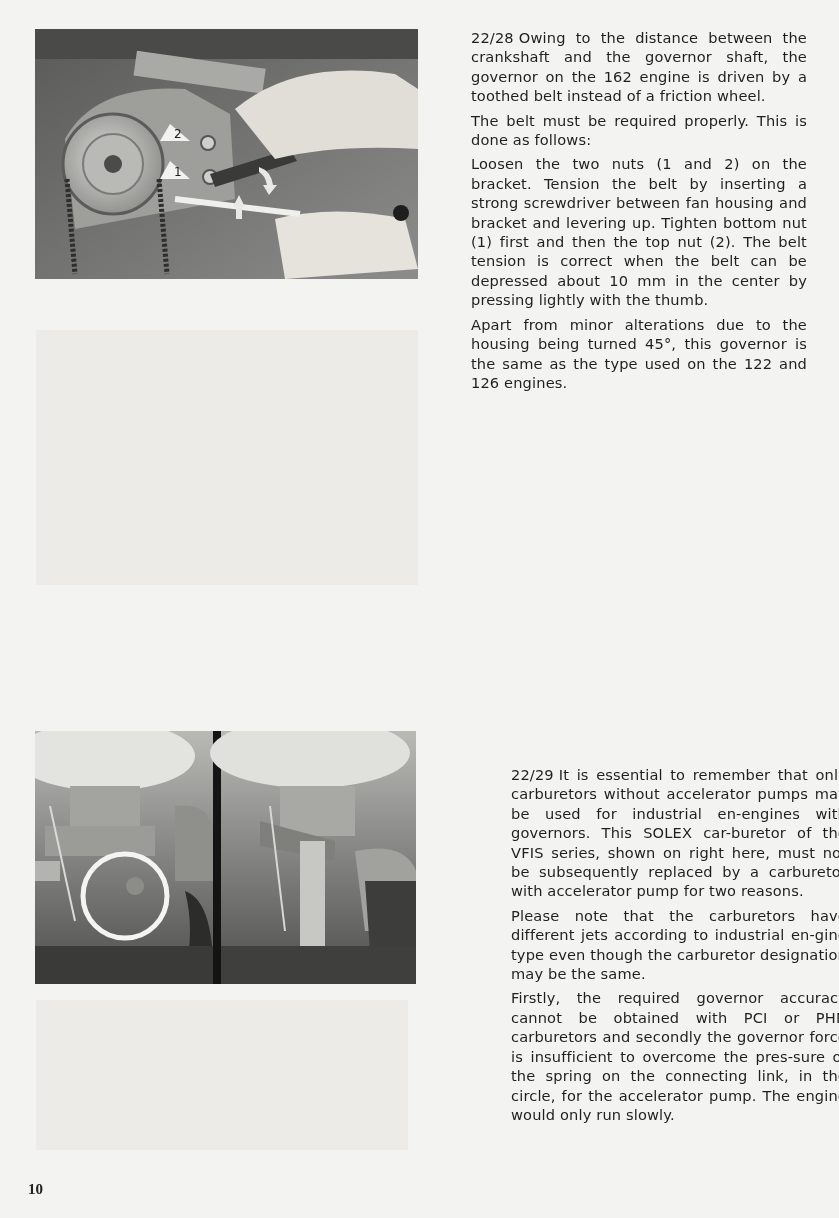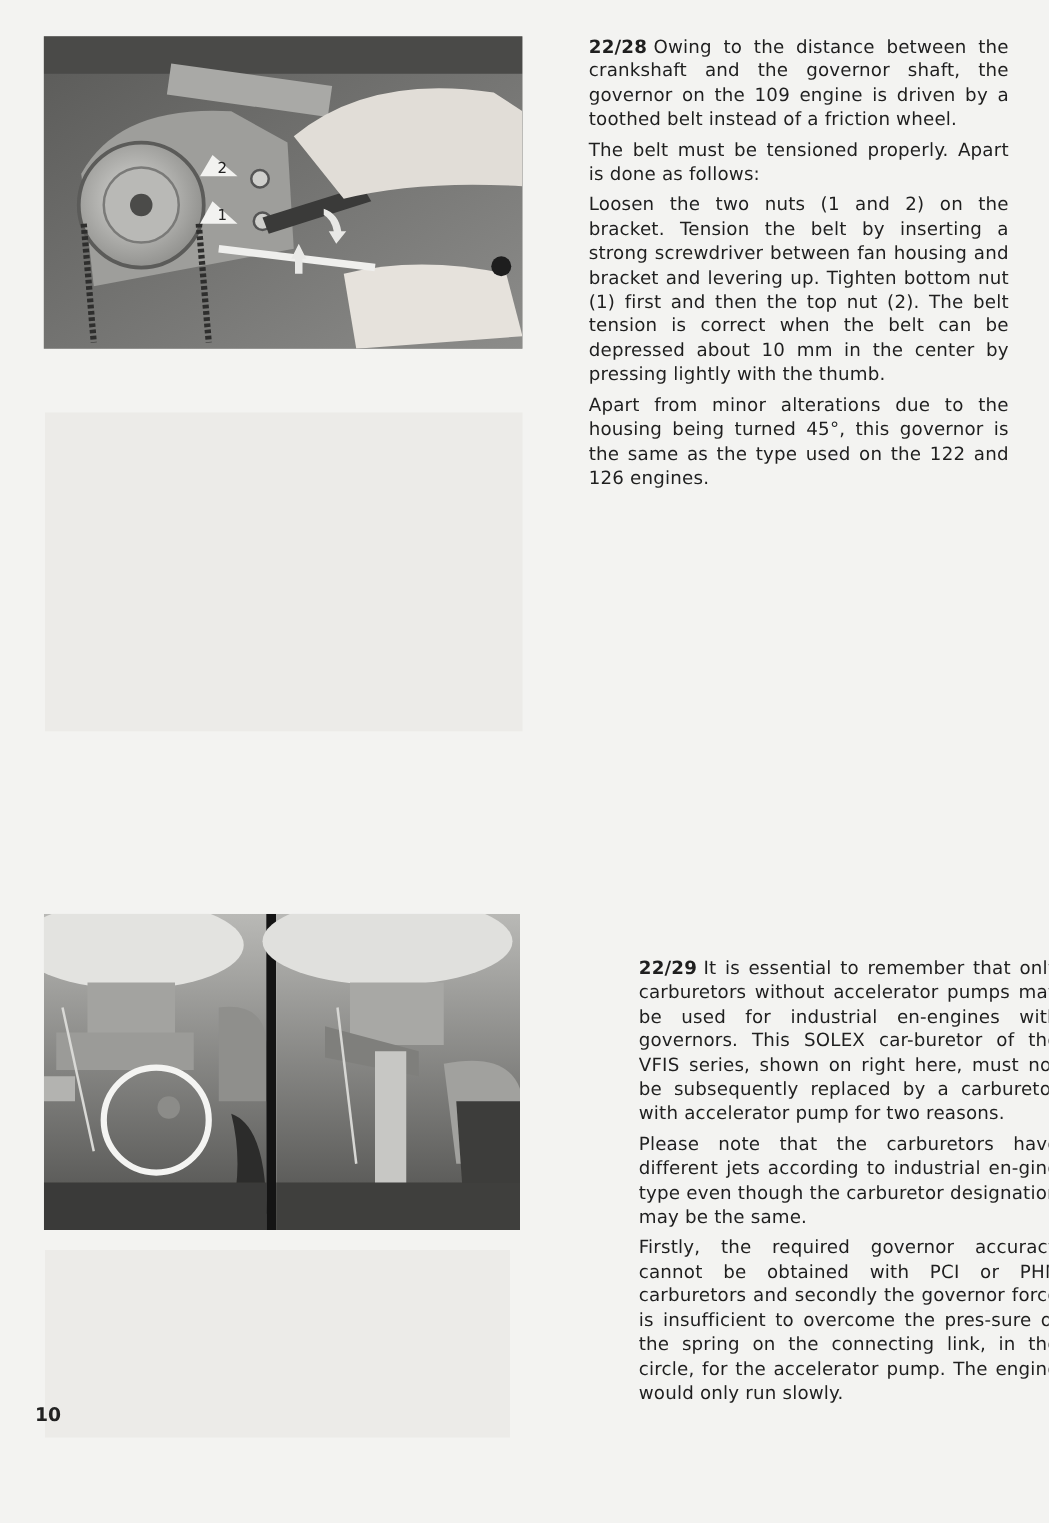--- a/index.html
+++ b/index.html
@@ -16,24 +16,24 @@
     position: absolute; overflow: hidden;
     background: #8a8a88;
   }
   .photo svg { display: block; width: 100%; height: 100%; }
   .text-block {
     position: absolute; left: 471px; width: 336px;
     font-size: 14.6px; line-height: 19.4px; letter-spacing: 0.15px;
     text-align: justify;
   }
   .text-block p { margin: 0 0 5px 0; }
-  .sec-num { font-weight: bold; margin-right: 5px; }
+  .sec-num { font-weight: normal; margin-right: 5px; }
   .page-number {
-    position: absolute; left: 28px; top: 1123px;
-    font-size: 15px; font-weight: bold; color: #222;
+    position: absolute; left: 28px; top: 1181px;
+    font-size: 15px; font-weight: bold; color: #222; font-family: Liberation Serif, serif;
   }
 </style>
 </head>
 <body>
 
 <div class="ghost" style="left:36px; top:330px; width:382px; height:255px;"></div>
 <div class="ghost" style="left:36px; top:1000px; width:372px; height:150px;"></div>
 
 <div class="photo" style="left:35px; top:29px; width:383px; height:250px;">
   <svg viewBox="0 0 383 250" preserveAspectRatio="none">
@@ -105,22 +105,22 @@
       <rect x="265" y="110" width="25" height="110" fill="#c7c7c4"></rect>
       <line x1="235" y1="75" x2="250" y2="200" stroke="#d7d7d4" stroke-width="2"></line>
       <path d="M320 120 Q370 110 381 140 L381 200 L330 200 Z" fill="#a1a19e"></path>
       <path d="M330 150 L381 150 L381 220 L335 220 Z" fill="#3d3d3b"></path>
       <rect x="186" y="215" width="195" height="38" fill="#3f3f3d"></rect>
     </g>
   </svg>
 </div>
 
 <div class="text-block" style="top:28px;">
-  <p><span class="sec-num">22/28</span><span>Owing to the distance between the crankshaft and the governor shaft, the governor on the 109 engine is driven by a toothed belt instead of a friction wheel.</span></p>
-  <p>The belt must be tensioned properly. Apart is done as follows:</p>
+  <p><span class="sec-num">22/28</span><span>Owing to the distance between the crankshaft and the governor shaft, the governor on the 162 engine is driven by a toothed belt instead of a friction wheel.</span></p>
+  <p>The belt must be required properly. This is done as follows:</p>
   <p>Loosen the two nuts (1 and 2) on the bracket. Tension the belt by inserting a strong screwdriver between fan housing and bracket and levering up. Tighten bottom nut (1) first and then the top nut (2). The belt tension is correct when the belt can be depressed about 10 mm in the center by pressing lightly with the thumb.</p>
   <p>Apart from minor alterations due to the housing being turned 45°, this governor is the same as the type used on the 122 and 126 engines.</p>
 </div>
 
 <div class="text-block" style="top:765px;margin-left:40px;">
   <p><span class="sec-num">22/29</span><span>It is essential to remember that only carburetors without accelerator pumps may be used for industrial en-engines with governors. This SOLEX car-buretor of the VFIS series, shown on right here, must not be subsequently replaced by a carburetor with accelerator pump for two reasons.</span></p>
   <p>Please note that the carburetors have different jets according to industrial en-gine type even though the carburetor designation may be the same.</p>
   <p>Firstly, the required governor accuracy cannot be obtained with PCI or PHN carburetors and secondly the governor force is insufficient to overcome the pres-sure of the spring on the connecting link, in the circle, for the accelerator pump. The engine would only run slowly.</p>
 </div>
 

